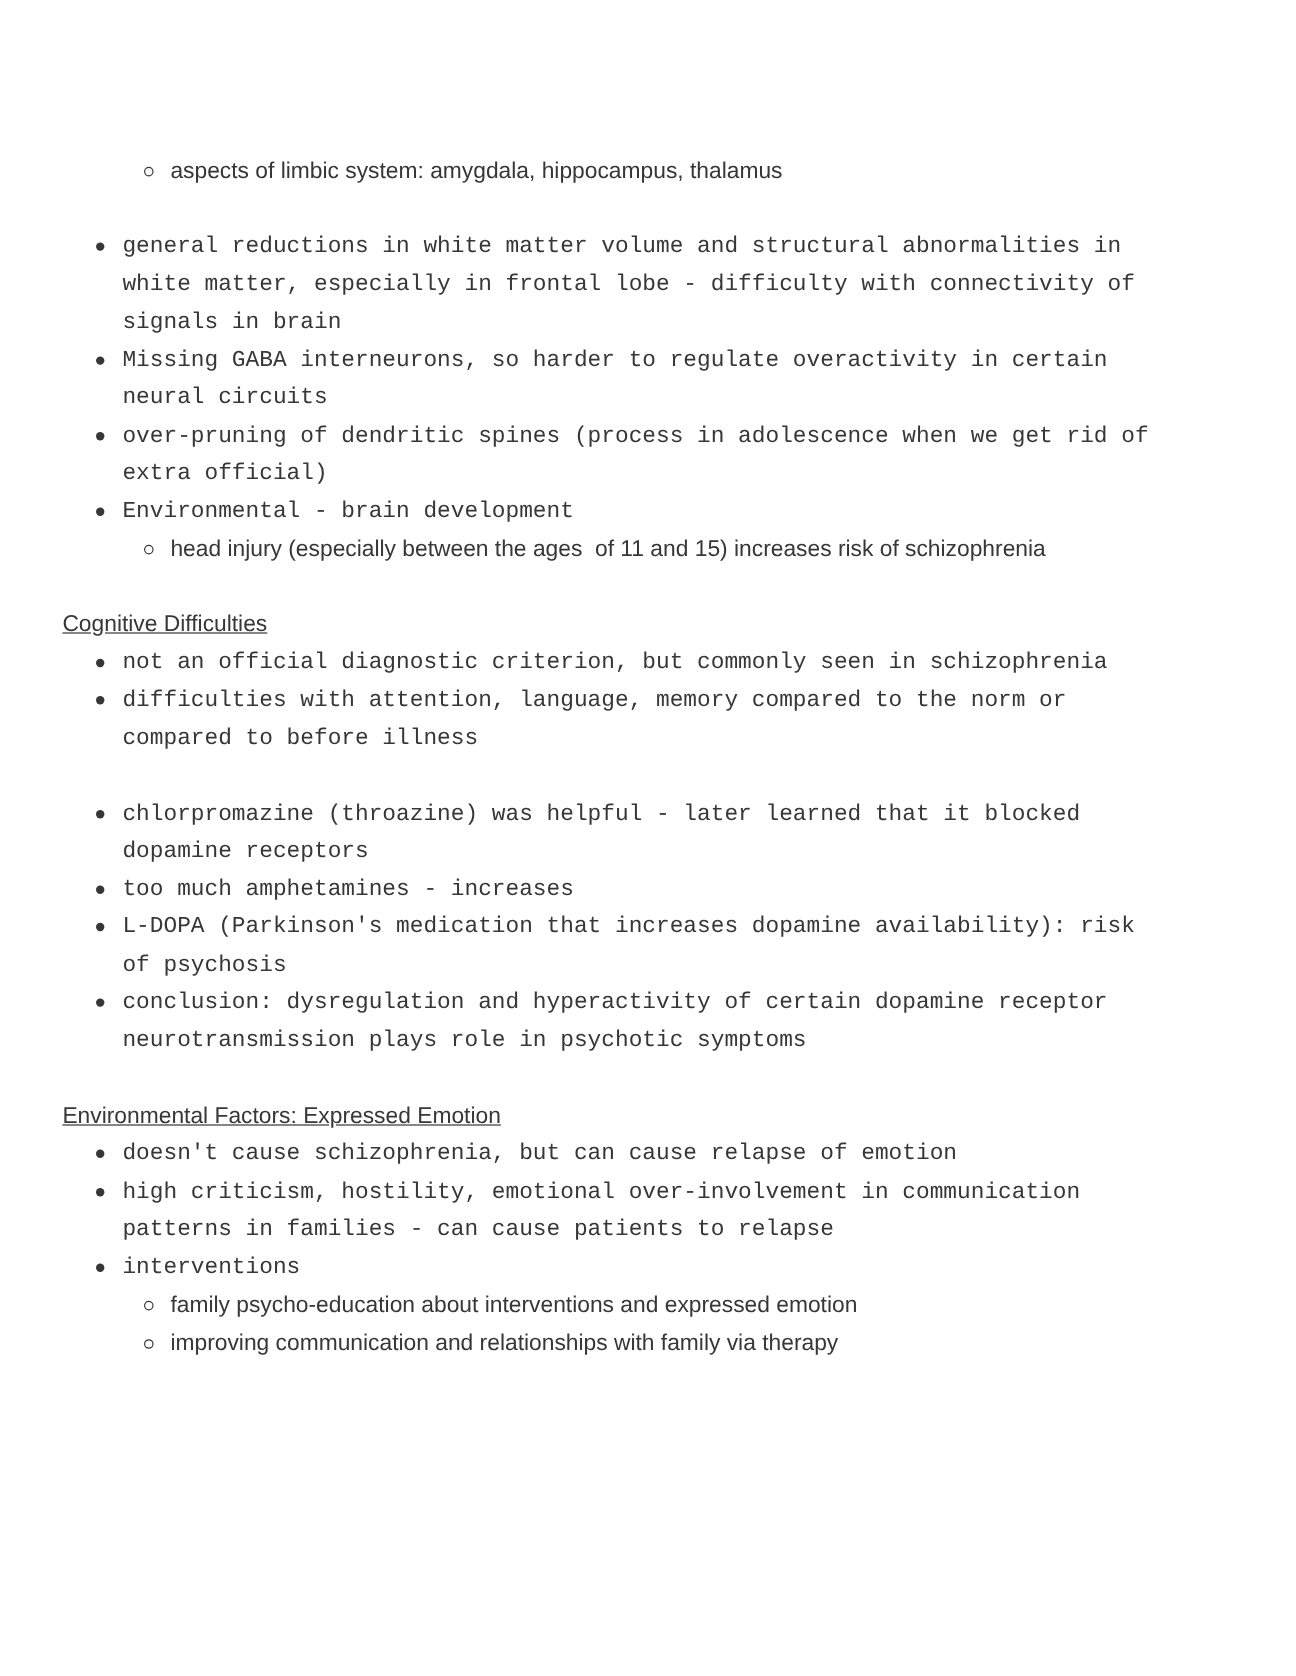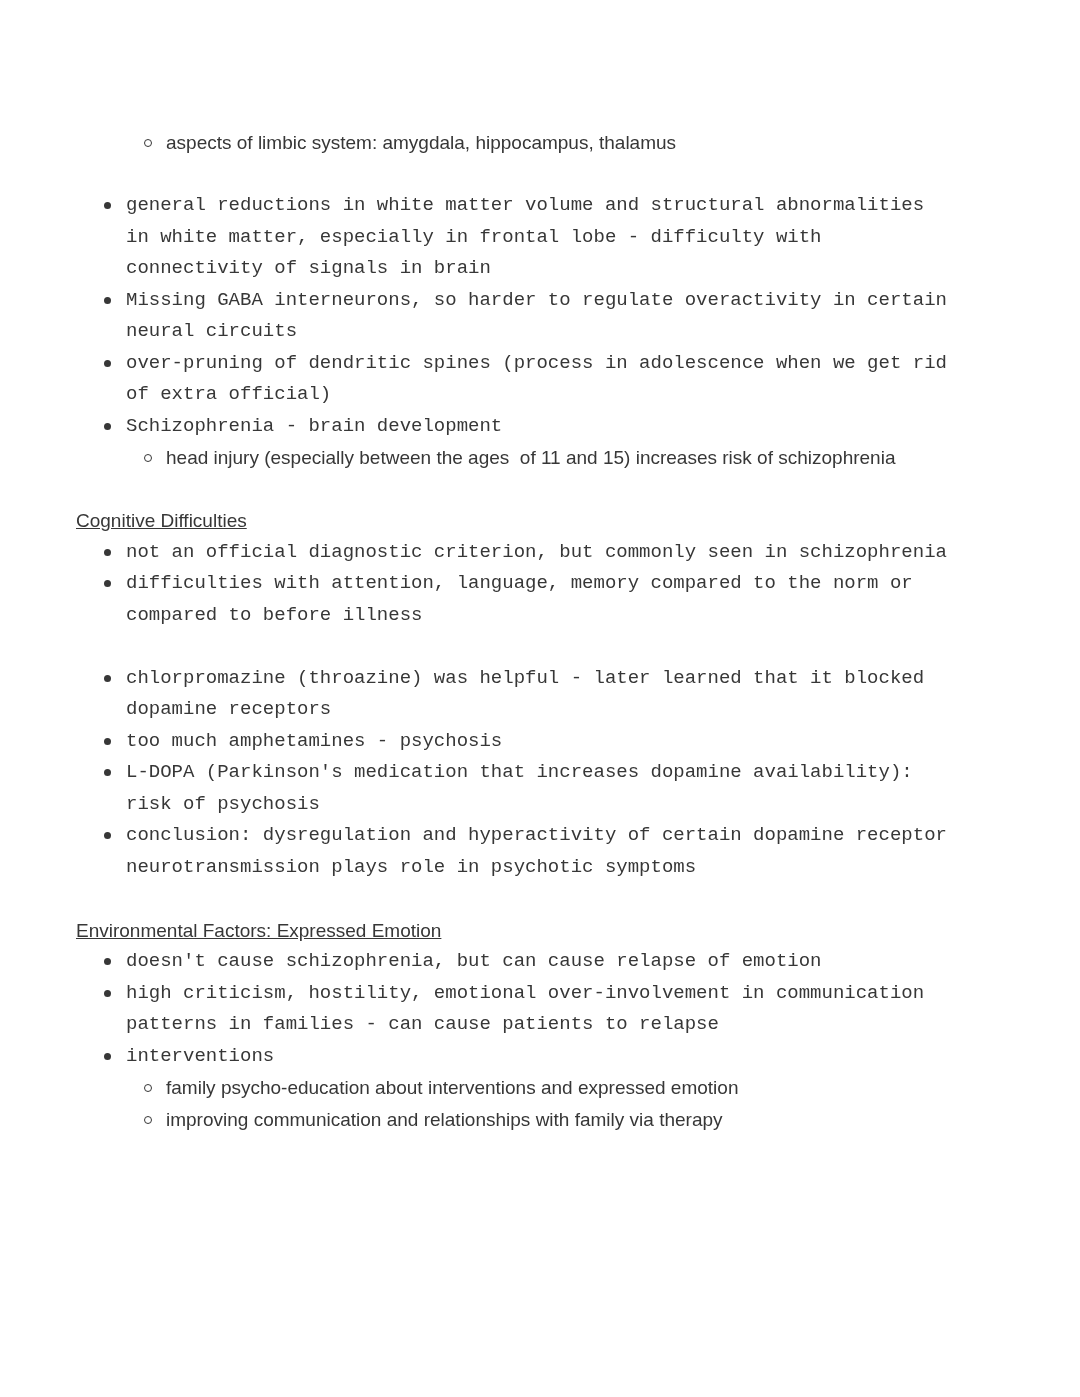--- a/index.html
+++ b/index.html
@@ -11,21 +11,21 @@
     width: 1080px;
     height: 1397px;
     overflow: hidden;
     font-family: "Liberation Sans", "DejaVu Sans", sans-serif;
     font-size: 19px;
     line-height: 31.5px;
     color: #373737;
     -webkit-font-smoothing: antialiased;
   }
   .doc {
-    padding: 127px 122px 0 76px;
+    padding: 127px 122px 0 52px;
     box-sizing: border-box;
     width: 1080px;
   }
   .block {
     position: relative;
     white-space: pre-wrap;
   }
   .heading {
     padding-left: 0;
     text-decoration: underline;
@@ -65,29 +65,29 @@
 </style>
 </head>
 <body>
 
 <div class="doc">
     <div class="block b2"><span class="marker"></span><span class="text">aspects of limbic system: amygdala, hippocampus, thalamus</span></div>
     <div class="spacer"></div>
     <div class="block b1"><span class="marker"></span><span class="text">general reductions in white matter volume and structural abnormalities in white matter, especially in frontal lobe - difficulty with connectivity of signals in brain</span></div>
     <div class="block b1"><span class="marker"></span><span class="text">Missing GABA interneurons, so harder to regulate overactivity in certain neural circuits</span></div>
     <div class="block b1"><span class="marker"></span><span class="text">over-pruning of dendritic spines (process in adolescence when we get rid of extra official)</span></div>
-    <div class="block b1"><span class="marker"></span><span class="text">Schizophrenia - brain development</span></div>
+    <div class="block b1"><span class="marker"></span><span class="text">Environmental - brain development</span></div>
     <div class="block b2"><span class="marker"></span><span class="text">head injury (especially between the ages  of 11 and 15) increases risk of schizophrenia</span></div>
     <div class="spacer"></div>
     <div class="block heading"><span class="text">Cognitive Difficulties</span></div>
     <div class="block b1"><span class="marker"></span><span class="text">not an official diagnostic criterion, but commonly seen in schizophrenia</span></div>
     <div class="block b1"><span class="marker"></span><span class="text">difficulties with attention, language, memory compared to the norm or compared to before illness</span></div>
     <div class="spacer"></div>
     <div class="block b1"><span class="marker"></span><span class="text">chlorpromazine (throazine) was helpful - later learned that it blocked dopamine receptors</span></div>
-    <div class="block b1"><span class="marker"></span><span class="text">too much amphetamines - psychosis</span></div>
+    <div class="block b1"><span class="marker"></span><span class="text">too much amphetamines - increases</span></div>
     <div class="block b1"><span class="marker"></span><span class="text">L-DOPA (Parkinson's medication that increases dopamine availability): risk of psychosis</span></div>
     <div class="block b1"><span class="marker"></span><span class="text">conclusion: dysregulation and hyperactivity of certain dopamine receptor neurotransmission plays role in psychotic symptoms</span></div>
     <div class="spacer"></div>
     <div class="block heading"><span class="text">Environmental Factors: Expressed Emotion</span></div>
     <div class="block b1"><span class="marker"></span><span class="text">doesn't cause schizophrenia, but can cause relapse of emotion</span></div>
     <div class="block b1"><span class="marker"></span><span class="text">high criticism, hostility, emotional over-involvement in communication patterns in families - can cause patients to relapse</span></div>
     <div class="block b1"><span class="marker"></span><span class="text">interventions</span></div>
     <div class="block b2"><span class="marker"></span><span class="text">family psycho-education about interventions and expressed emotion</span></div>
     <div class="block b2"><span class="marker"></span><span class="text">improving communication and relationships with family via therapy</span></div>
   </div>

